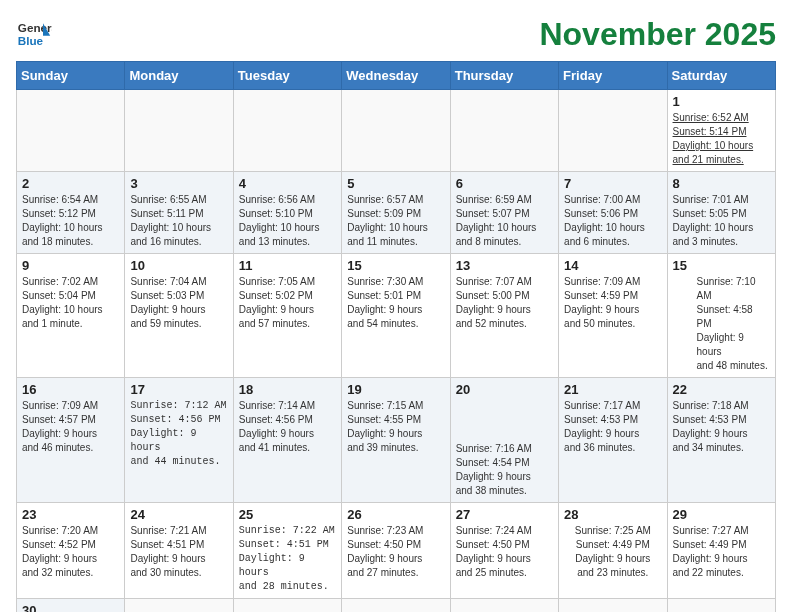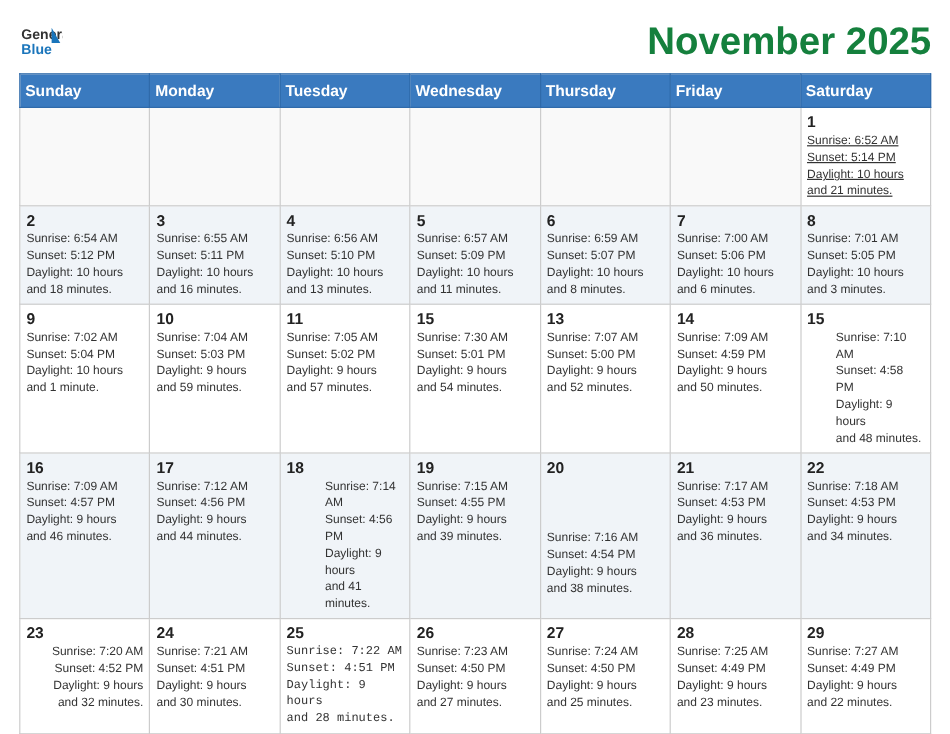--- a/index.html
+++ b/index.html
@@ -237,28 +237,28 @@
       <tr>
         <td>
           <span class="day-number">16</span>
           <div class="day-info" style="white-space: pre-line;">Sunrise: 7:09 AM
 Sunset: 4:57 PM
 Daylight: 9 hours
 and 46 minutes.</div>
         </td>
         <td>
           <span class="day-number">17</span>
-          <div class="day-info" style="white-space: pre-line;">Sunrise: 7:12 AM
+          <div class="day-info" style="white-space: pre-line; font-family: Liberation Mono, monospace;">Sunrise: 7:12 AM
 Sunset: 4:56 PM
 Daylight: 9 hours
 and 44 minutes.</div>
         </td>
         <td>
           <span class="day-number">18</span>
-          <div class="day-info" style="white-space: pre-line; margin-left: 32px;">Sunrise: 7:14 AM
+          <div class="day-info" style="white-space: pre-line;">Sunrise: 7:14 AM
 Sunset: 4:56 PM
 Daylight: 9 hours
 and 41 minutes.</div>
         </td>
         <td>
           <span class="day-number">19</span>
           <div class="day-info" style="white-space: pre-line;">Sunrise: 7:15 AM
 Sunset: 4:55 PM
 Daylight: 9 hours
 and 39 minutes.</div>
@@ -281,21 +281,21 @@
           <span class="day-number">22</span>
           <div class="day-info" style="white-space: pre-line;">Sunrise: 7:18 AM
 Sunset: 4:53 PM
 Daylight: 9 hours
 and 34 minutes.</div>
         </td>
       </tr>
       <tr>
         <td>
           <span class="day-number">23</span>
-          <div class="day-info" style="white-space: pre-line; text-align: right;">Sunrise: 7:20 AM
+          <div class="day-info" style="white-space: pre-line;">Sunrise: 7:20 AM
 Sunset: 4:52 PM
 Daylight: 9 hours
 and 32 minutes.</div>
         </td>
         <td>
           <span class="day-number">24</span>
           <div class="day-info" style="white-space: pre-line;">Sunrise: 7:21 AM
 Sunset: 4:51 PM
 Daylight: 9 hours
 and 30 minutes.</div>
@@ -316,21 +316,21 @@
         </td>
         <td>
           <span class="day-number">27</span>
           <div class="day-info" style="white-space: pre-line;">Sunrise: 7:24 AM
 Sunset: 4:50 PM
 Daylight: 9 hours
 and 25 minutes.</div>
         </td>
         <td>
           <span class="day-number">28</span>
-          <div class="day-info" style="white-space: pre-line;">Sunrise: 7:25 AM
+          <div class="day-info" style="white-space: pre-line; text-align: center;">Sunrise: 7:25 AM
 Sunset: 4:49 PM
 Daylight: 9 hours
 and 23 minutes.</div>
         </td>
         <td>
           <span class="day-number">29</span>
           <div class="day-info" style="white-space: pre-line;">Sunrise: 7:27 AM
 Sunset: 4:49 PM
 Daylight: 9 hours
 and 22 minutes.</div>

